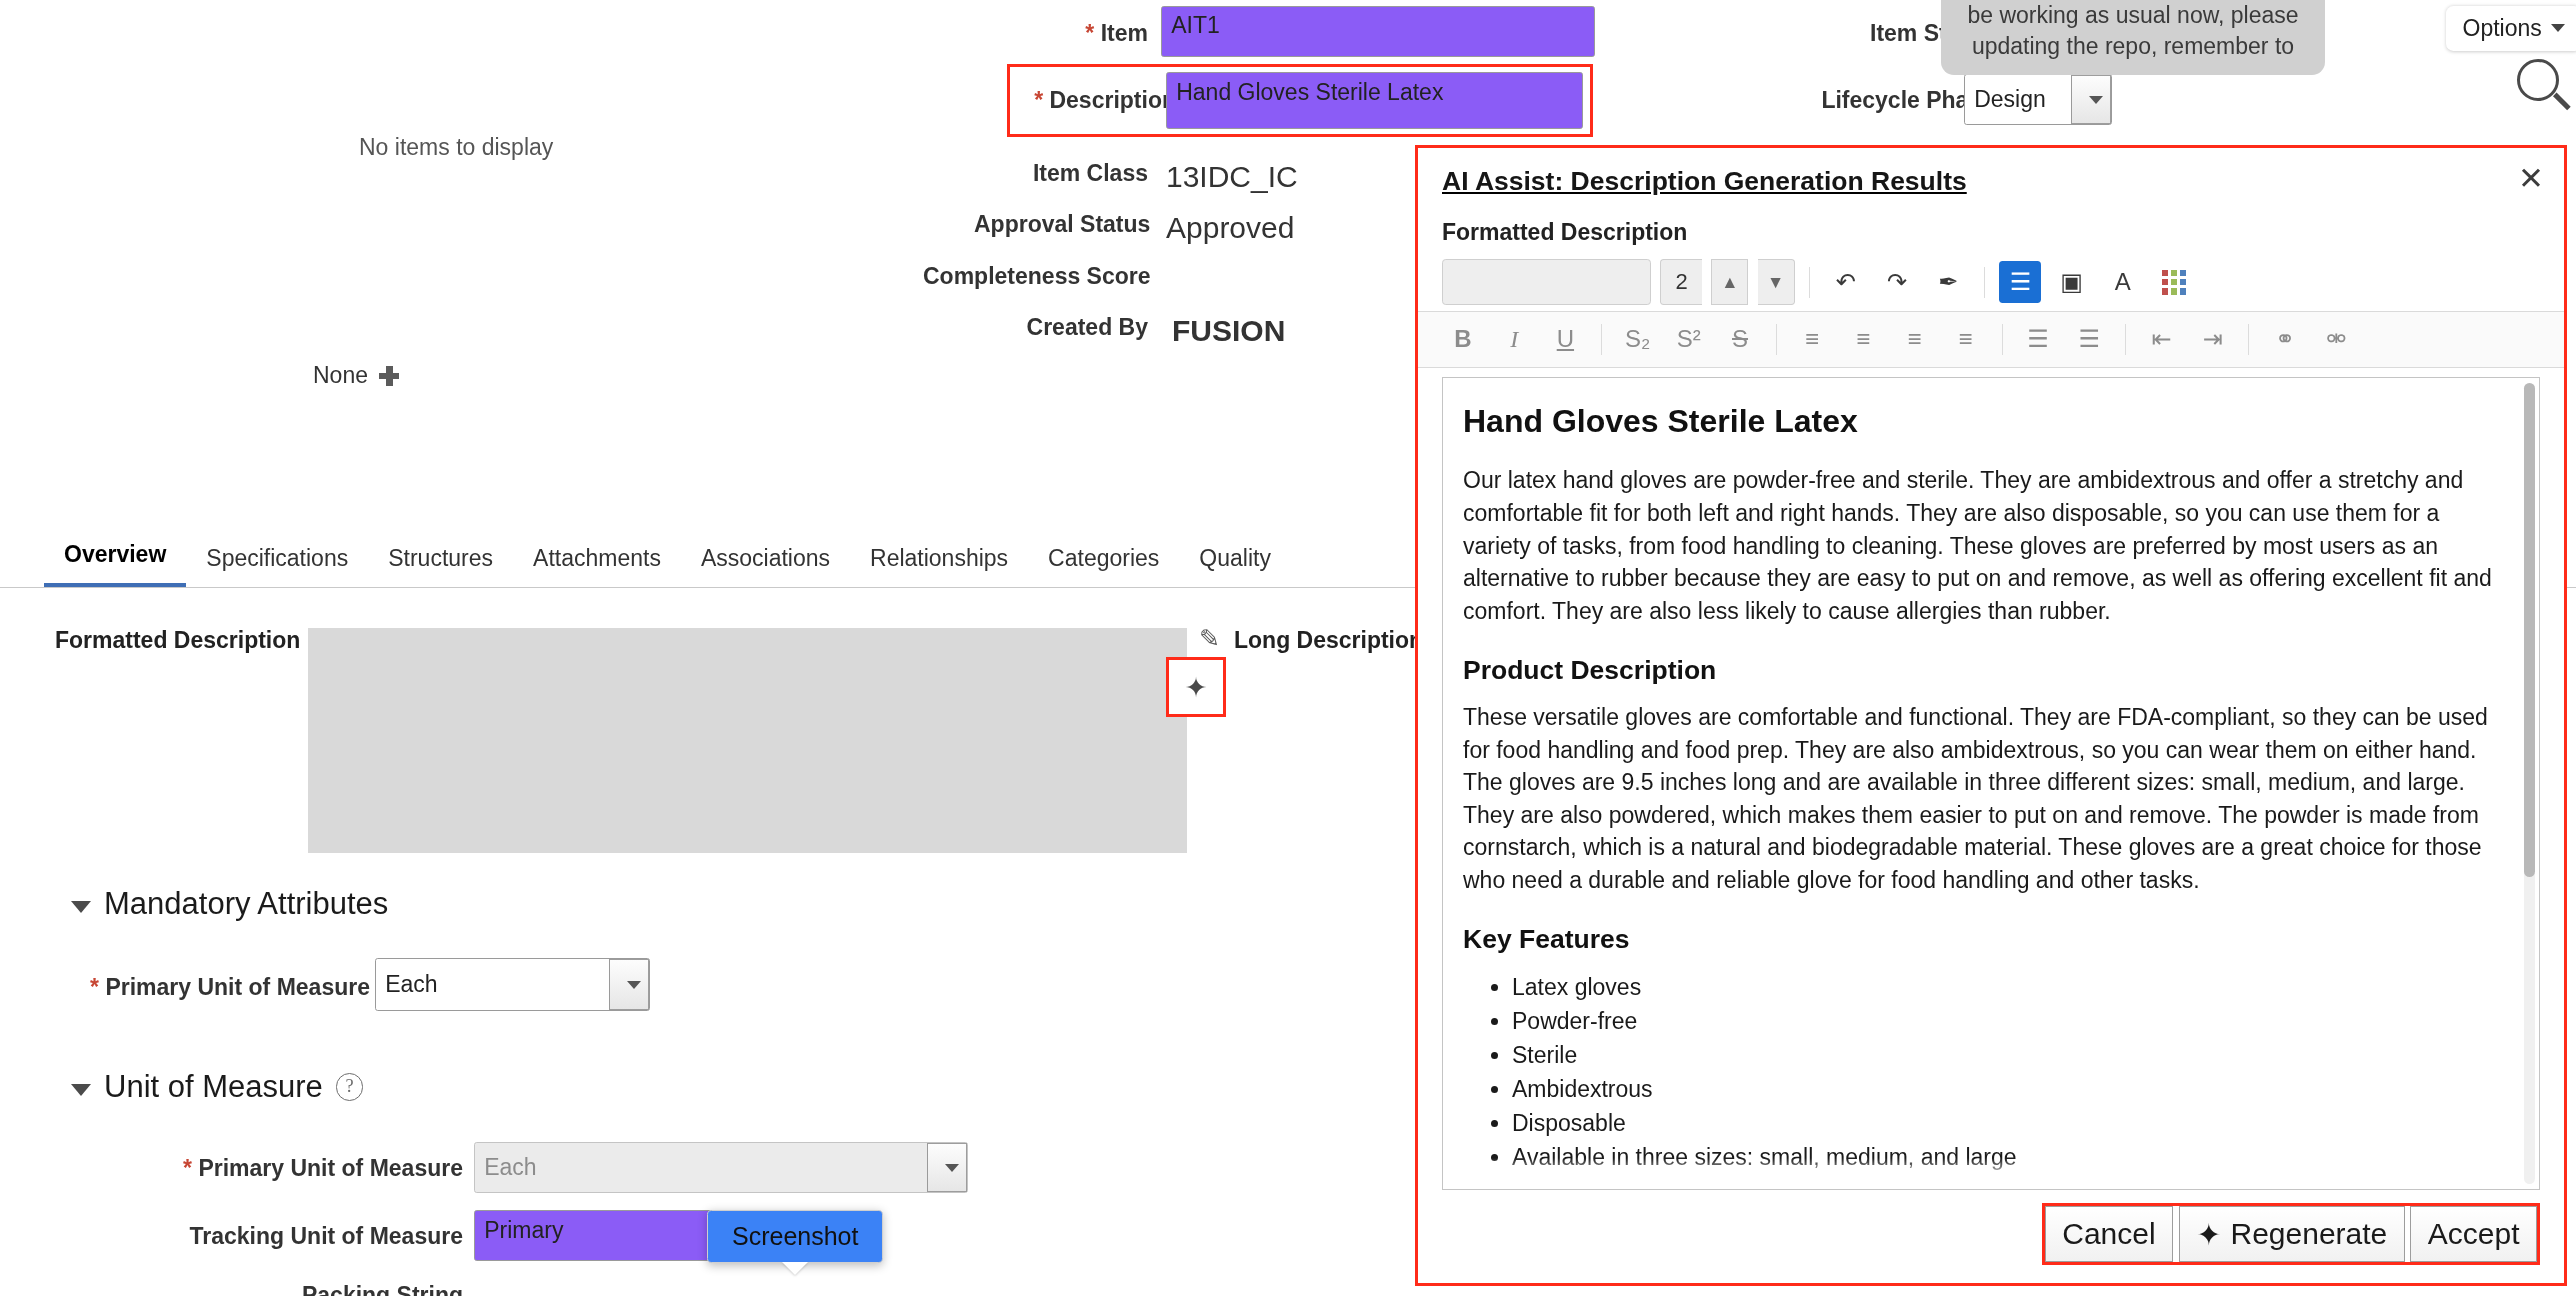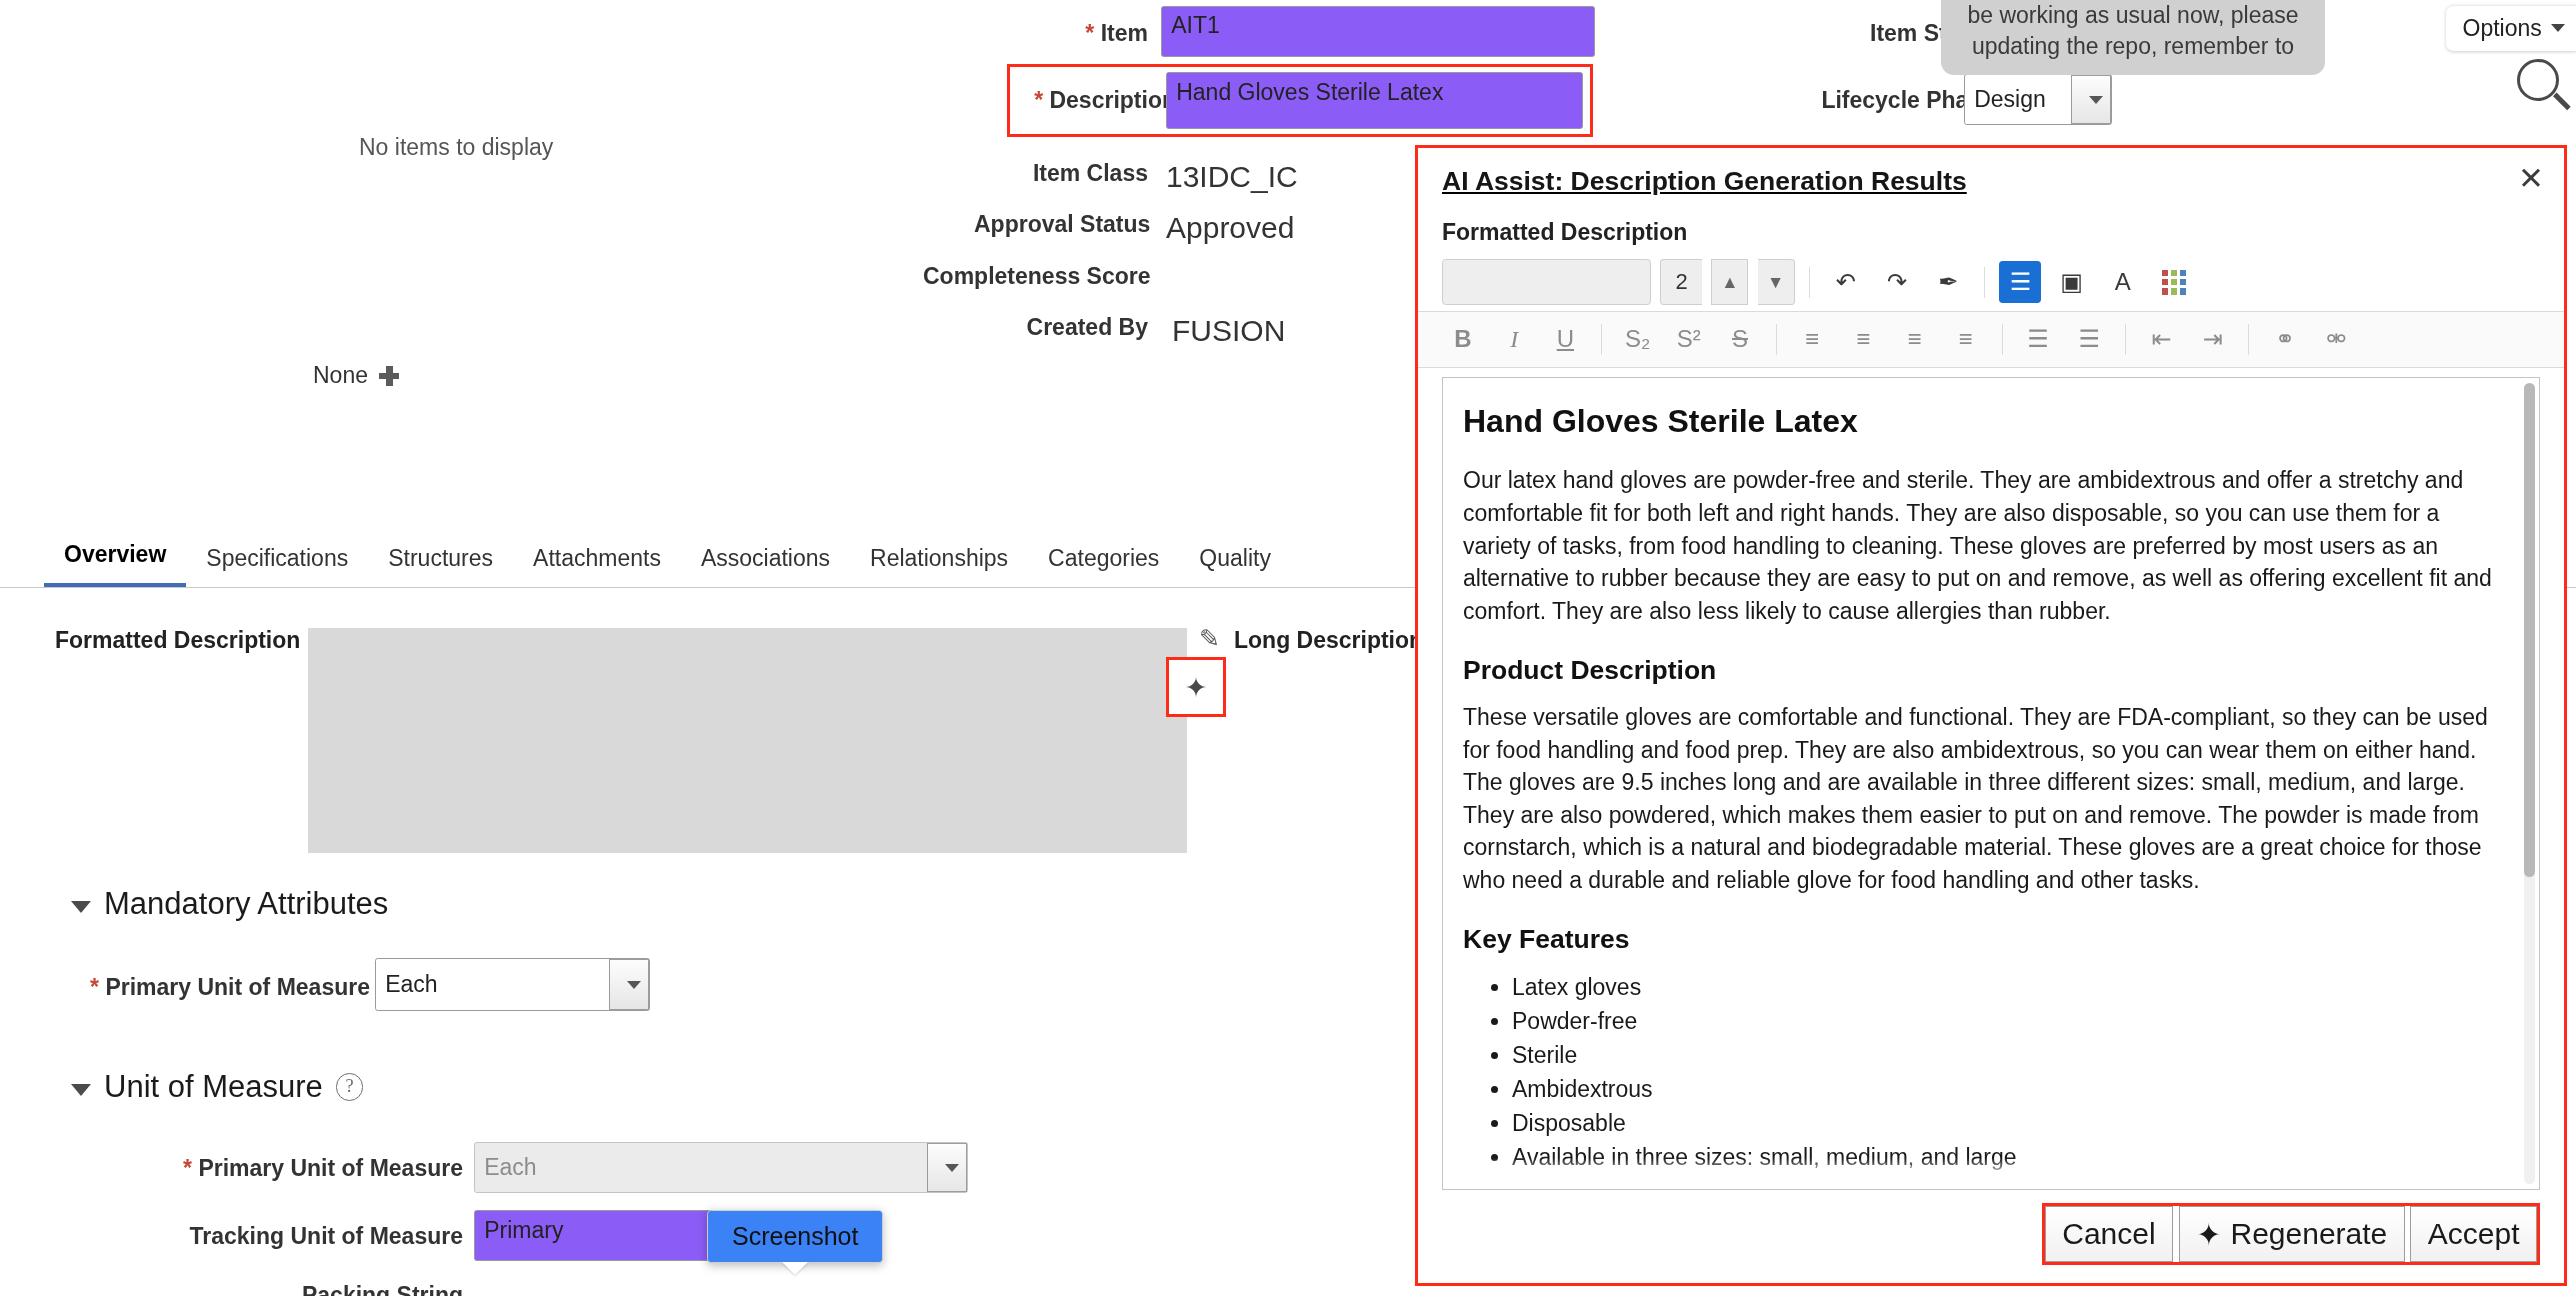--- a/index.html
+++ b/index.html
@@ -319,21 +319,21 @@
 
     <div class="lbl lbl-bold" style="left:1025px; top:160px; width:123px;">Item Class</div>
     <div class="val" style="left:1166px; top:160px;">13IDC_IC</div>
 
     <div class="lbl lbl-bold" style="left:974px; top:211px; width:174px;">Approval Status</div>
     <div class="val" style="left:1166px; top:211px;">Approved</div>
 
     <div class="lbl lbl-bold" style="left:923px; top:263px; width:225px;">Completeness Score</div>
 
     <div class="lbl lbl-bold" style="left:998px; top:314px; width:150px;">Created By</div>
-    <div class="val" style="left:1172px; top:314px;">FUSION</div>
+    <div class="val" style="left:1172px; top:314px;font-weight:bold;">FUSION</div>
 
     <div class="lbl lbl-bold" style="left:1794px; top:20px; width:200px; text-align:right;">Item Status</div>
 
     <div class="lbl lbl-bold" style="left:1767px; top:87px; width:227px; text-align:right;">Lifecycle Phase</div>
     <div class="selectbox split" style="left:1964px; top:74px; width:148px; height:51px;">
       <span>Design</span>
       <span class="btn">
           <span class="caret"></span>
         </span>
     </div>

